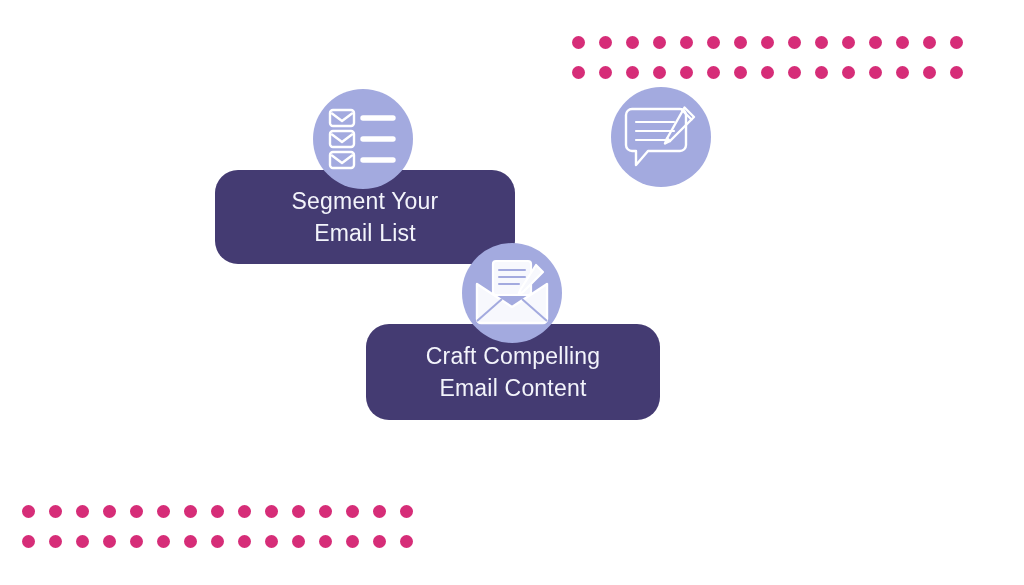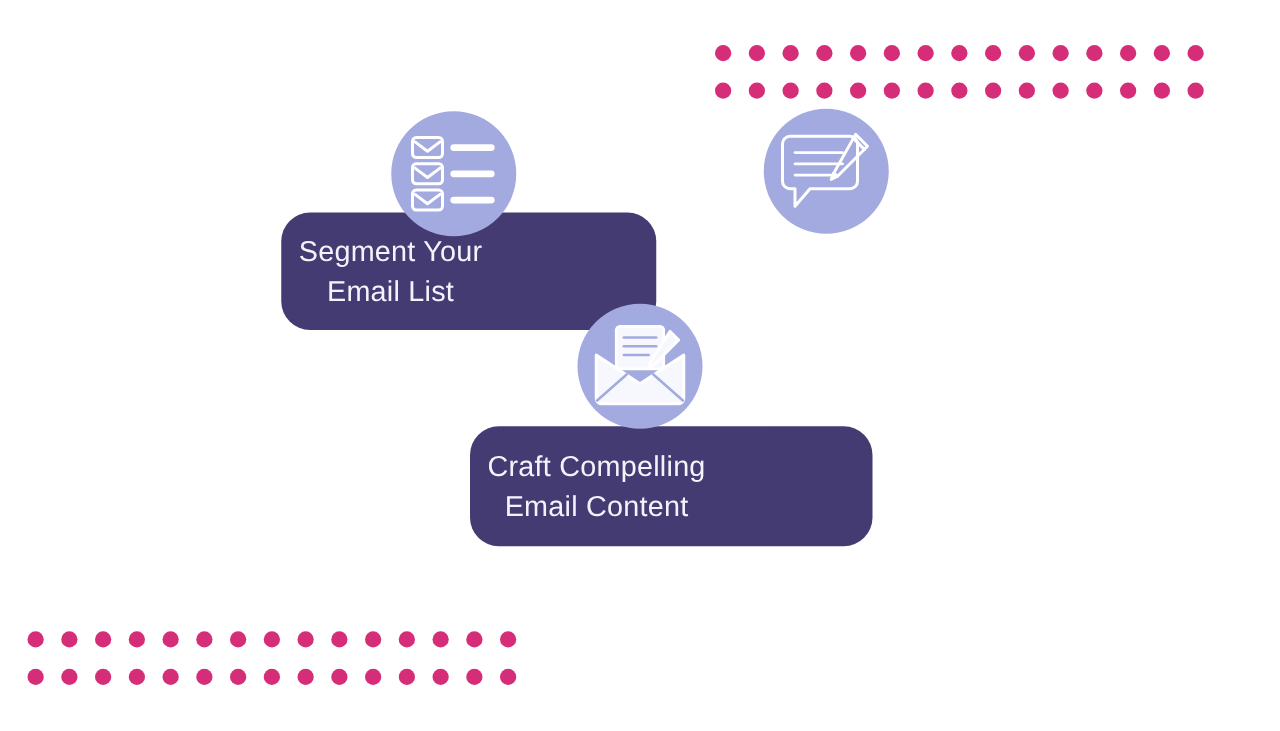--- a/index.html
+++ b/index.html
@@ -46,23 +46,22 @@
   }
 
   
   .card {
     position: absolute;
     background: #443B72;
     border-radius: 23px;
     box-sizing: border-box;
     display: flex;
     align-items: center;
-    justify-content: flex-start;
+    justify-content: center;
     text-align: center;
-    margin-left: 10px;
   }
   .card-label {
     color: #F3F4FB;
     font-size: 23px;
     line-height: 32px;
     letter-spacing: 0.2px;
     font-weight: 400;
     padding: 0 14px;
     white-space: pre-line;
   }
@@ -73,22 +72,22 @@
     height: 94px;
   }
   #card-optimize {
     left: 519px;
     top: 170px;
     width: 291px;
     height: 94px;
   }
   #card-craft {
     left: 366px;
-    top: 341px;
-    width: 322px;
+    top: 324px;
+    width: 294px;
     height: 96px;
   }
 
   
   .icon-circle {
     position: absolute;
     width: 100px;
     height: 100px;
     border-radius: 50%;
     background: #A3AADF;

